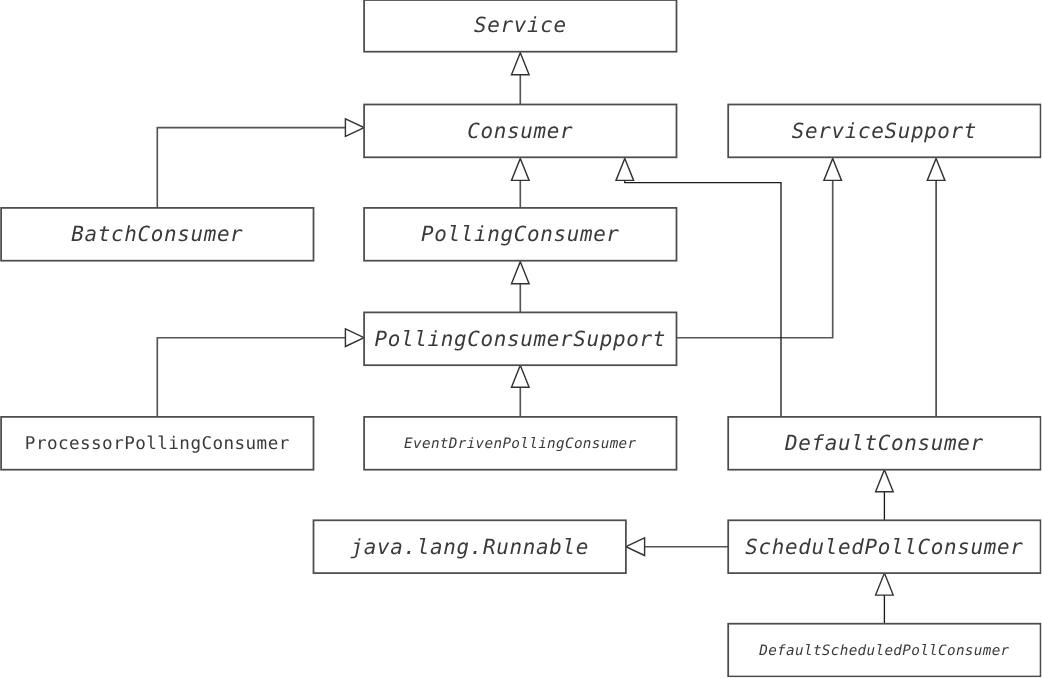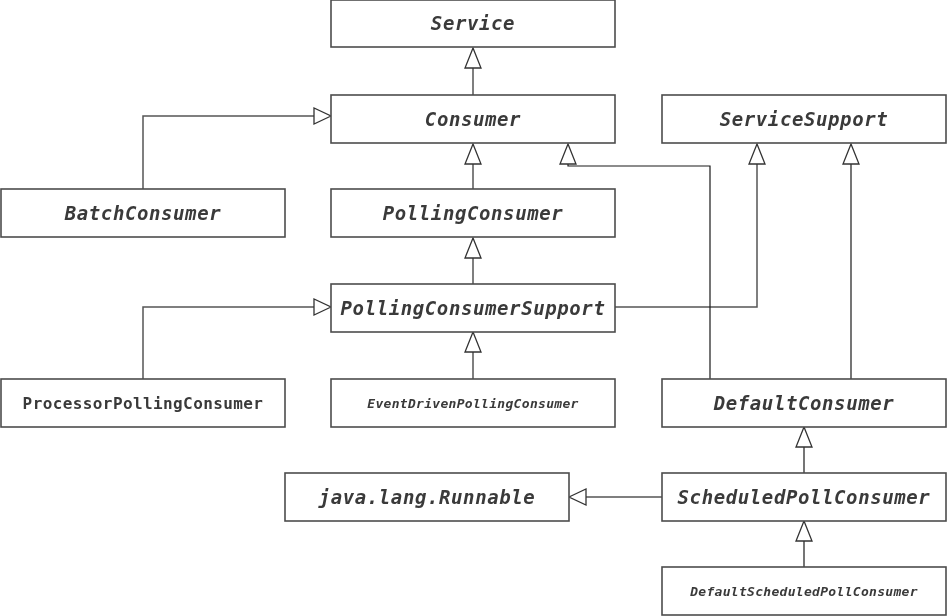--- a/index.html
+++ b/index.html
@@ -11,21 +11,20 @@
     width: 947px;
     height: 616px;
     overflow: hidden;
     font-family: "DejaVu Sans Mono", monospace;
   }
   #diagram-root {
     position: relative;
     width: 824px;
     height: 616px;
     background: #ffffff;
-    font-weight: bold;
   }
   svg#uml-canvas {
     display: block;
     width: 947px;
     height: 616px;
   }
   .uml-box-rect {
     fill: #ffffff;
     stroke: #4d4d4d;
     stroke-width: 1.6;

